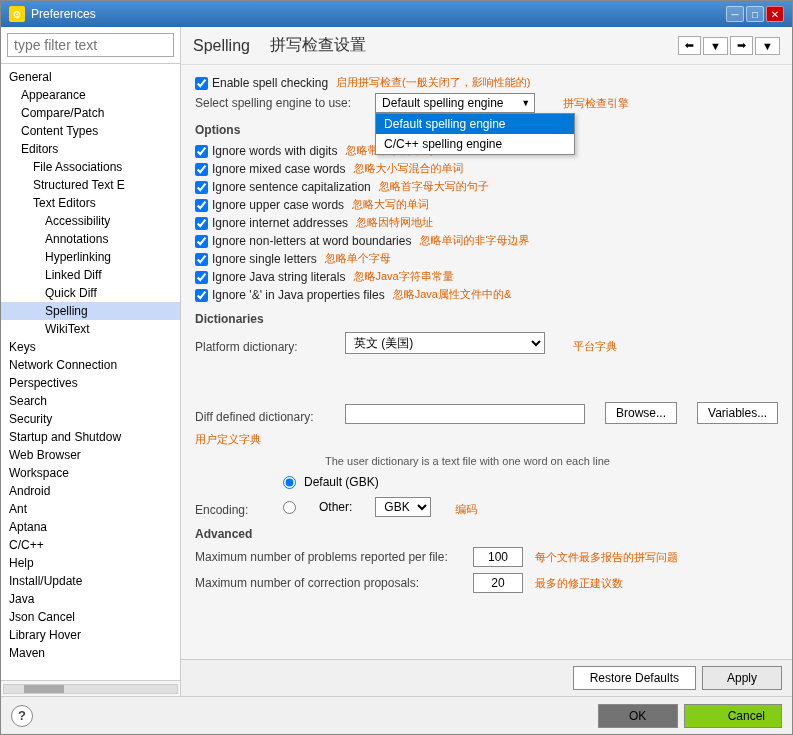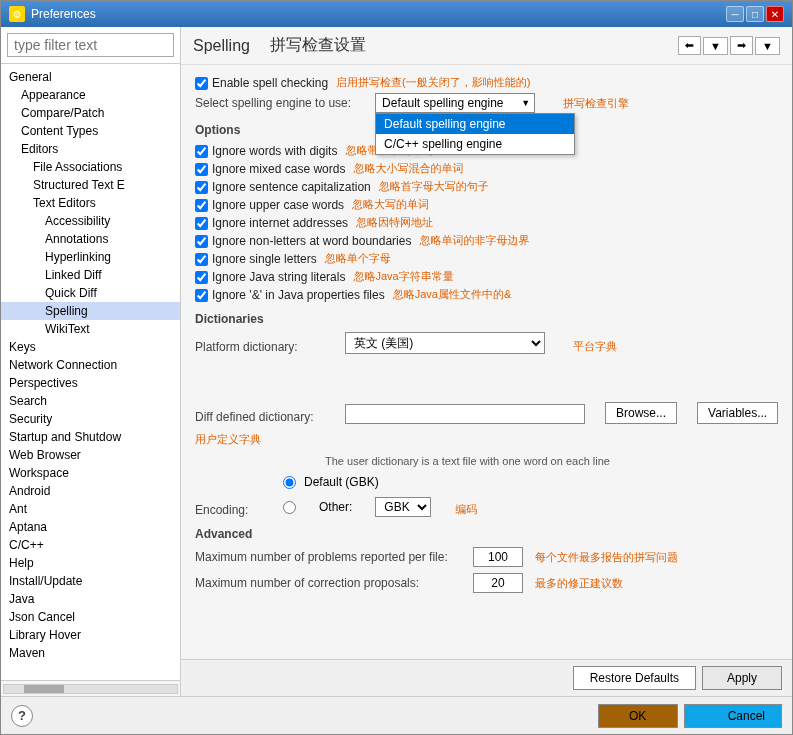--- a/index.html
+++ b/index.html
@@ -339,22 +339,22 @@
     }
     .btn-restore, .btn-apply, .btn-ok, .btn-cancel {
       padding: 4px 16px;
       border: 1px solid #888;
       background: white;
       cursor: pointer;
       font-size: 12px;
       min-width: 80px;
     }
     .btn-apply { background: #e8e8e8; }
-    .btn-ok { background: #a16207; }
-    .btn-cancel { background: #0ea5e9; padding-left: 43px; }
+    .btn-ok { background: #737373; }
+    .btn-cancel { background: #84cc16; padding-left: 43px; }
     .help-btn {
       width: 22px;
       height: 22px;
       border-radius: 50%;
       border: 1px solid #888;
       background: white;
       cursor: pointer;
       font-size: 13px;
       display: flex;
       align-items: center;

